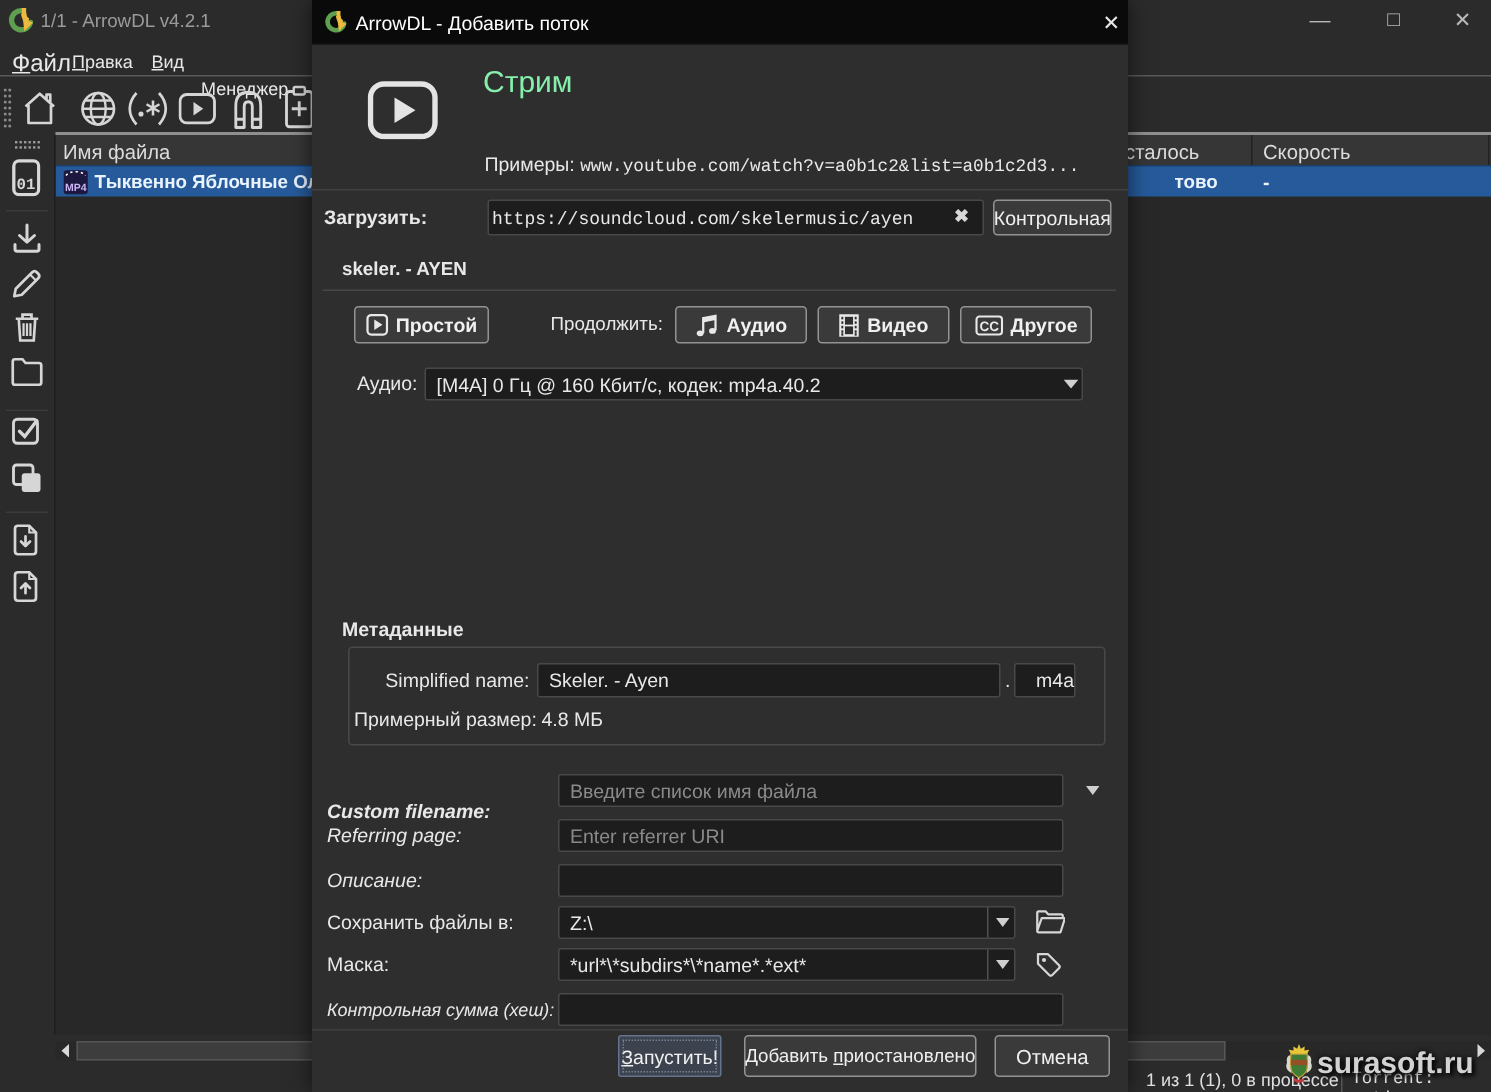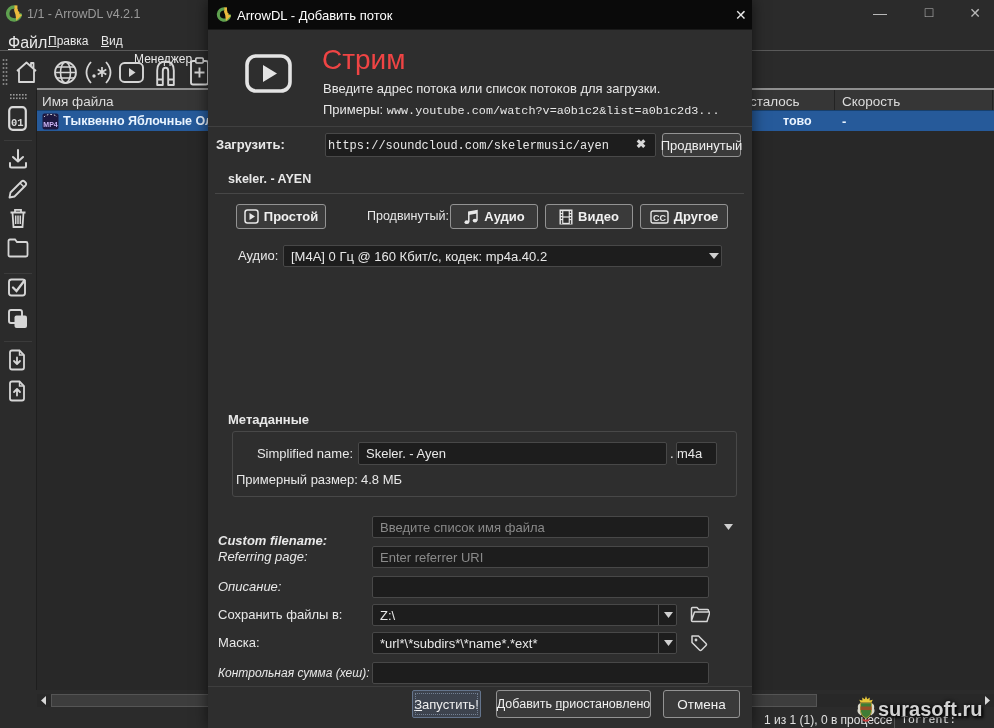--- a/index.html
+++ b/index.html
@@ -219,41 +219,40 @@
     </div>
   <div class="abs" style="left:29px;top:8px;font-size:13px;color:#fff;">ArrowDL - Добавить поток</div>
   <div class="abs" style="left:527px;top:7px;font-size:14px;color:#e8e8e8;">✕</div>
 
   <div class="abs" id="bigplay" style="left:37px;top:54px;">
       <svg width="47" height="39" viewBox="0 0 47 39">
         <rect x="2" y="2" width="43" height="35" rx="9" fill="none" stroke="#e4e4e4" stroke-width="3.6"></rect>
         <path d="M18 11 L18 28 L32 19.5 Z" fill="#e4e4e4"></path>
       </svg>
     </div>
-  <div class="abs" style="left:114px;top:44px;font-size:28px;font-weight:300;color:#ef4444;">Стрим</div>
-  <div class="abs" style="left:115px;top:81px;font-size:13px;color:#e8e8e8;">Введите адрес потока или список потоков для загрузки.</div>
+  <div class="abs" style="left:114px;top:44px;font-size:20px;font-weight:300;color:#86efac;">Стрим</div>
   <div class="abs" style="left:115px;top:102px;font-size:13px;color:#e8e8e8;white-space:nowrap;">Примеры: <span class="mono" style="font-size:11.8px;">www.youtube.com/watch?v=a0b1c2&amp;list=a0b1c2d3...</span></div>
   <div class="abs" style="left:0;top:126px;width:544px;height:1px;background:#404040;"></div>
 
   <div class="abs" style="left:8px;top:137px;font-size:13px;font-weight:bold;">Загрузить:</div>
   <div class="abs inp" style="left:117px;top:133px;width:331px;height:24px;"></div>
   <div class="abs mono" style="left:120px;top:139px;font-size:12px;">https://soundcloud.com/skelermusic/ayen</div>
   <div class="abs" style="left:428px;top:137px;font-size:12px;font-weight:bold;color:#d8d8d8;">✖</div>
-  <div class="abs btn" style="left:454px;top:133px;width:79px;height:24px;font-size:13px;">Продвинутый</div>
+  <div class="abs btn" style="left:454px;top:133px;width:79px;height:24px;font-size:13px;">Контрольная</div>
 
   <div class="abs" style="left:20px;top:172px;font-size:12.5px;font-weight:bold;">skeler. - AYEN</div>
   <div class="abs" style="left:7px;top:193px;width:529px;height:1px;background:#474747;"></div>
 
   <div class="abs btn" style="left:28px;top:204px;width:90px;height:25px;font-size:13px;font-weight:bold;gap:5px;"><span id="ic-simple">
         <svg width="15" height="15" viewBox="0 0 15 15">
           <rect x="1" y="1" width="13" height="13" rx="2.5" fill="none" stroke="#e8e8e8" stroke-width="1.5"></rect>
           <path d="M5.5 4 L11 7.5 L5.5 11 Z" fill="#e8e8e8"></path>
         </svg>
       </span>Простой</div>
-  <div class="abs" style="left:159px;top:209px;font-size:12.5px;">Продвинутый:</div>
+  <div class="abs" style="left:159px;top:209px;font-size:12.5px;">Продолжить:</div>
   <div class="abs btn" style="left:242px;top:204px;width:88px;height:25px;font-size:13px;font-weight:bold;gap:5px;"><span id="ic-audio">
         <svg width="16" height="16" viewBox="0 0 16 16">
           <path d="M5.8 13 L5.8 3.2 L14 1.6 L14 11.4" fill="none" stroke="#e8e8e8" stroke-width="1.5"></path>
           <path d="M5.8 3.2 L14 1.6 L14 4.4 L5.8 6 Z" fill="#e8e8e8"></path>
           <ellipse cx="3.8" cy="13.2" rx="2.3" ry="1.9" fill="#e8e8e8"></ellipse>
           <ellipse cx="12" cy="11.6" rx="2.3" ry="1.9" fill="#e8e8e8"></ellipse>
         </svg>
       </span>Аудио</div>
   <div class="abs btn" style="left:337px;top:204px;width:88px;height:25px;font-size:13px;font-weight:bold;gap:5px;"><span id="ic-video">
         <svg width="14" height="16" viewBox="0 0 14 16">
@@ -287,21 +286,21 @@
         <path d="M0,0 L10,0 L5,6 Z" fill="#cfcfcf"></path>
       </svg>
     </div>
 
   <div class="abs" style="left:20px;top:412px;font-size:13px;font-weight:bold;">Метаданные</div>
   <div class="abs" style="left:24px;top:431px;width:505px;height:66px;border:1px solid #484848;border-radius:3px;box-sizing:border-box;"></div>
   <div class="abs" style="left:40px;top:446px;width:105px;text-align:right;font-size:13px;">Simplified name:</div>
   <div class="abs inp" style="left:150px;top:442px;width:309px;height:23px;"></div>
   <div class="abs" style="left:158px;top:446px;font-size:13px;">Skeler. - Ayen</div>
   <div class="abs" style="left:462px;top:446px;font-size:13px;">.</div>
-  <div class="abs inp" style="left:468px;top:442px;width:41px;height:23px;text-align:left;font-size:13px;line-height:21px;">m4a</div>
+  <div class="abs inp" style="left:468px;top:442px;width:41px;height:23px;text-align:right;font-size:13px;line-height:21px;">m4a</div>
   <div class="abs" style="left:28px;top:472px;font-size:13px;">Примерный размер:</div>
   <div class="abs" style="left:153px;top:472px;font-size:13px;">4.8 МБ</div>
 
   <div class="abs" style="left:10px;top:519px;font-size:13px;font-weight:bold;font-style:italic;margin-top:14px;">Custom filename:</div>
   <div class="abs inp" style="left:164px;top:516px;width:337px;height:22px;"></div>
   <div class="abs ph" style="left:172px;top:520px;font-size:13px;">Введите список имя файла</div>
   <div class="abs" style="left:516px;top:524px;">
       <svg width="9" height="6">
         <path d="M0,0 L9,0 L4.5,6 Z" fill="#cfcfcf"></path>
       </svg>

